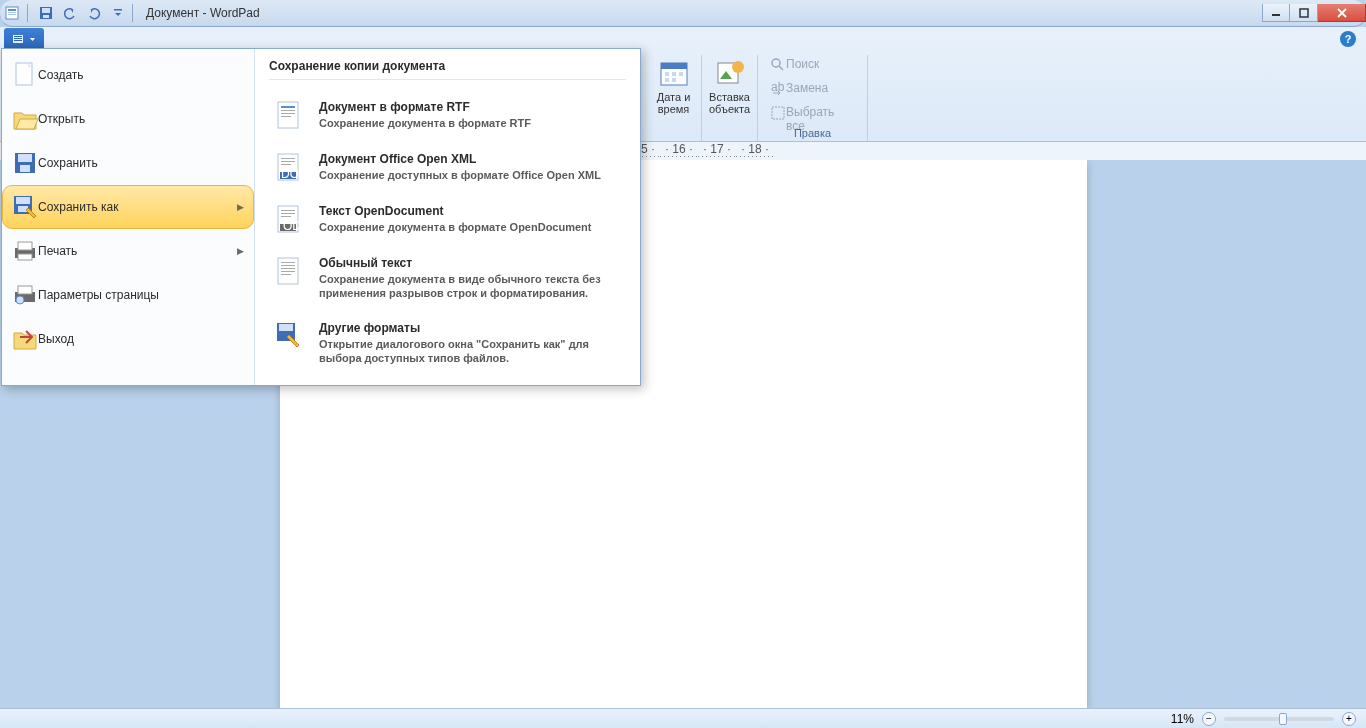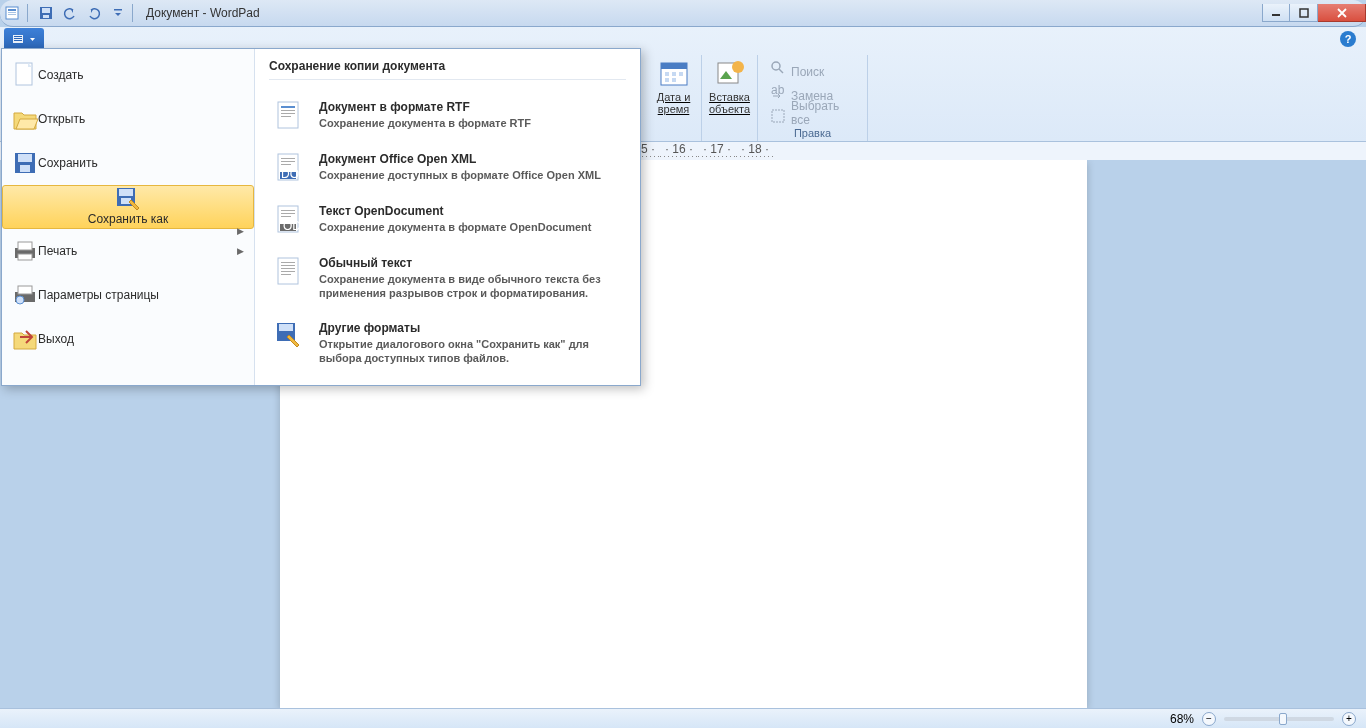--- a/index.html
+++ b/index.html
@@ -18,32 +18,32 @@
 .win-btn + .win-btn { border-left: none; }
 
 
 .ribbon-wrap { background: linear-gradient(#e8f1fb, #dce9f8); border-bottom: 1px solid #a9c1dd; }
 .tabrow { height: 24px; display: flex; align-items: center; padding-left: 4px; position:relative; }
 .file-tab { width: 40px; height: 22px; background: linear-gradient(#3d80d8,#2b66b8); border-radius: 3px 3px 0 0; display:flex; align-items:center; justify-content:center; gap:3px; }
 .help-icon { position: absolute; right: 10px; top: 4px; width:16px; height:16px; border-radius:50%; background:#2a7ccf; color:#fff; font-size:11px; font-weight:bold; display:flex; align-items:center; justify-content:center; }
 .ribbon { height: 90px; display: flex; padding: 4px 6px 0 6px; }
 .group { border-right: 1px solid #bcd0e8; padding: 0 8px; display:flex; flex-direction:column; align-items:center; position:relative; }
 .group-label { position:absolute; bottom:2px; left:0; right:0; text-align:center; font-size:11px; color:#4b6a92; }
-.big-btn { display:flex; flex-direction:column; align-items:center; width:46px; padding-top:2px;text-decoration:underline; }
+.big-btn { display:flex; flex-direction:column; align-items:center; width:46px; padding-top:2px; }
 .big-btn-icon { width:32px; height:32px; display:flex; align-items:center; justify-content:center; }
 .big-btn-label { text-align:center; font-size:11px; line-height:1.1; margin-top:2px; color:#333; }
 .stack { display:flex; flex-direction:column; gap:2px; }
-.small-btn { height:22px; display:flex; align-items:flex-end; gap:5px; padding:0 4px; font-size:11px; color:#3a3a3a; }
+.small-btn { height:22px; display:flex; align-items:flex-start; padding:0 4px; font-size:11px; color:#3a3a3a; }
 .small-btn.dis { color:#9aa7b8; }
 
 
 .filemenu { position: absolute; top: 48px; left: 1px; width: 640px; background: #fff; border: 1px solid #8aa8cc; box-shadow: 3px 3px 10px rgba(0,0,0,0.25); z-index: 50; display:flex; }
 .filemenu-left { width: 253px; background: #fafcfe; border-right:1px solid #d6e1ef; padding: 4px 0; }
 .fm-item { display:flex; align-items:center; height:44px; padding:0 10px; color:#2b2b2b; }
-.fm-item.hover { background: linear-gradient(#ffe9a8,#ffd35b); border:1px solid #e6b73f; padding:0 9px; border-radius:3px;flex-direction:column; }
+.fm-item.hover { background: linear-gradient(#ffe9a8,#ffd35b); border:1px solid #e6b73f; padding:0 9px; border-radius:10px; }
 .fm-item .chev { margin-left:auto; color:#6a6a6a; font-size:9px; }
 .fm-icon { width:26px; height:26px; display:flex; align-items:center; justify-content:center; }
 .filemenu-right { flex:1; padding: 10px 14px; }
 .fr-head { font-weight:600; color:#2b2b2b; margin-bottom:10px; padding-bottom:6px; border-bottom:1px solid #e2e8f0; }
 .fr-item { display:flex; gap:14px; padding:10px 4px; cursor:default; }
 .fr-icon { width:32px; height:32px; flex-shrink:0; display:flex; align-items:center; justify-content:center; }
 .fr-title { font-weight:700; color:#2b2b2b; margin-bottom:2px; }
 .fr-desc { color:#5a5a5a; font-size:11px; line-height:1.3;font-weight:bold; }
 
 
@@ -350,19 +350,19 @@
         </div>
       <div>
           <div class="fr-title">Другие форматы</div>
           <div class="fr-desc">Открытие диалогового окна "Сохранить как" для выбора доступных типов файлов.</div>
         </div>
     </div>
   </div>
 </div>
 
 <div class="statusbar">
-  <span>68%</span>
+  <span>11%</span>
   <div class="zoom-btn">−</div>
   <div class="zoom-slider">
       <div class="zoom-thumb"></div>
     </div>
   <div class="zoom-btn">+</div>
 </div>
 
 </body></html>

